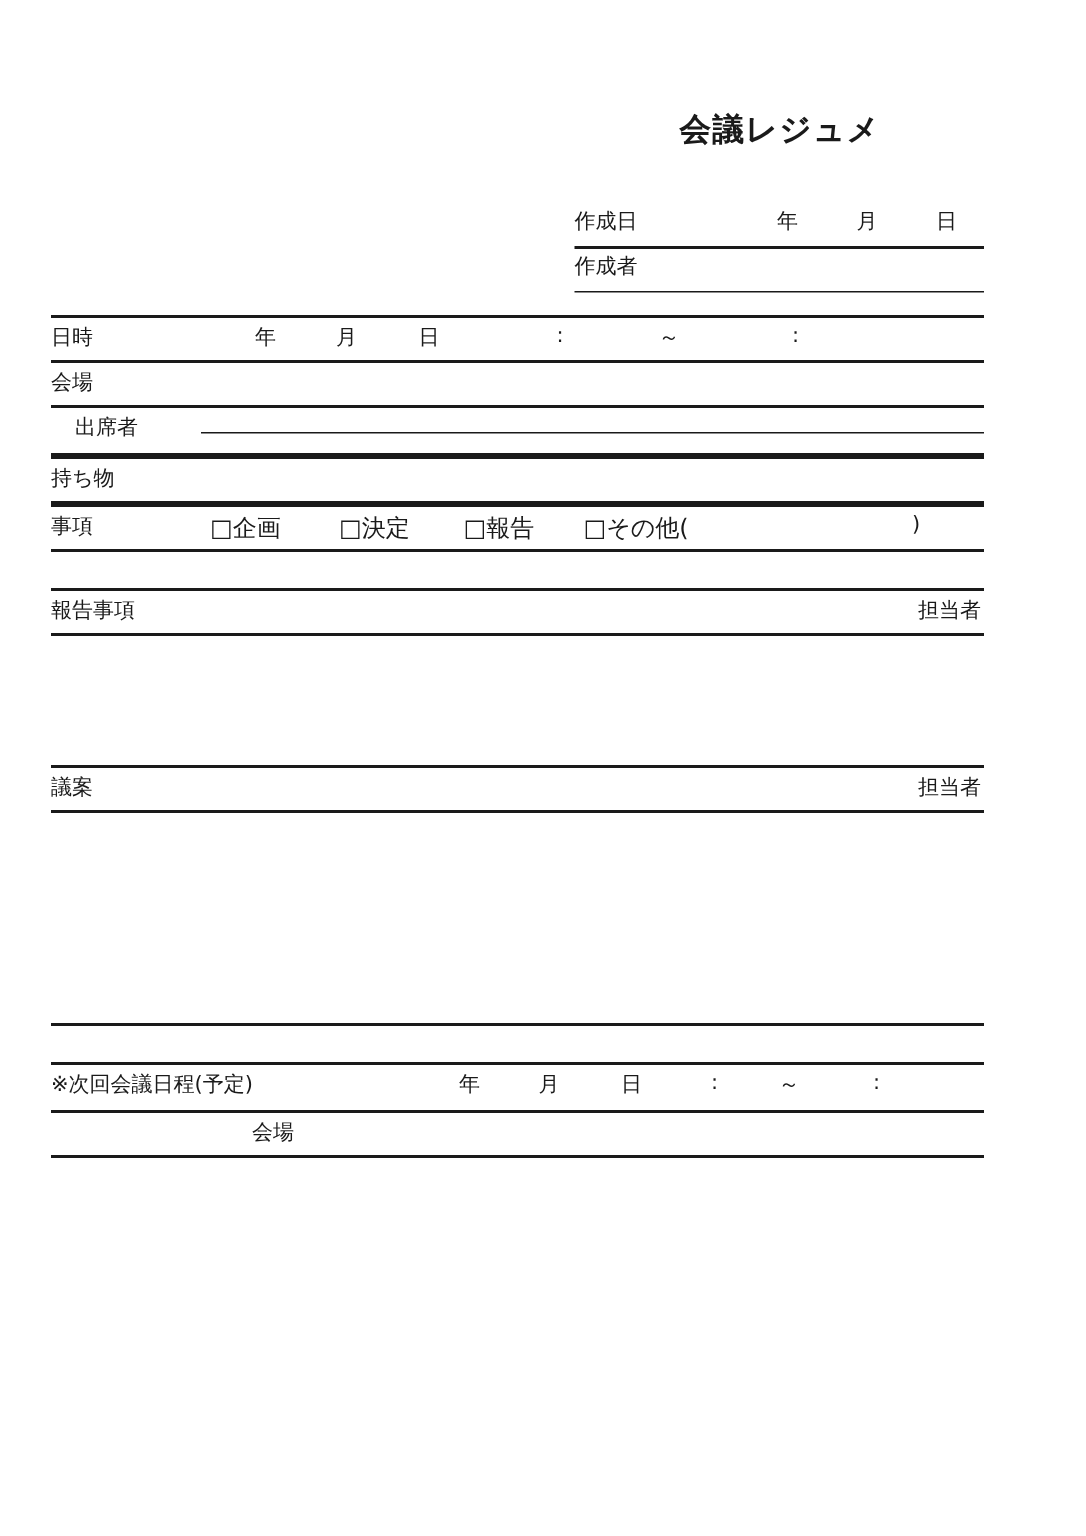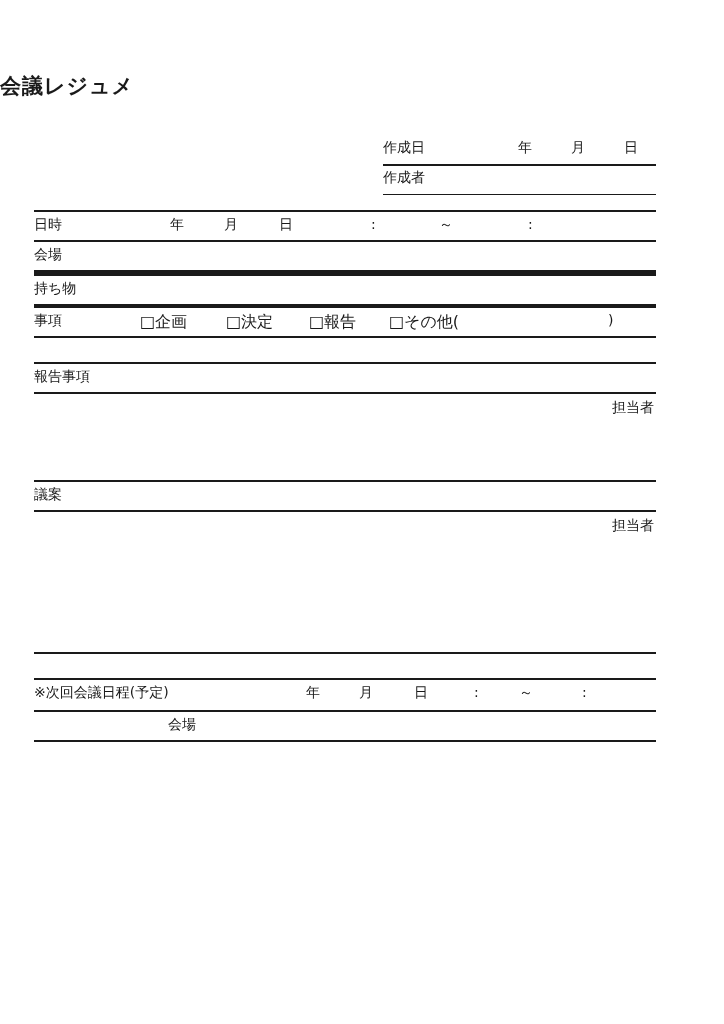--- a/index.html
+++ b/index.html
@@ -22,21 +22,21 @@
     width: 724px;
     height: 1024px;
   }
 
   
   .title {
     position: absolute;
     left: 0;
     top: 72px;
     width: 587px;
-    text-align: left;
+    text-align: right;
     font-size: 21px;
     font-weight: bold;
     letter-spacing: 1px;
   }
 
   
   .header-block {
     position: absolute;
     left: 383px;
     top: 136px;
@@ -142,21 +142,20 @@
     top: 4px;
     font-size: 14px;
   }
 
   
   .charge {
     position: absolute;
     right: 2px;
     top: 4px;
     font-size: 14px;
-    margin-top: 31px;
   }
 
   .spacer-lg { height: 86px; }
   .spacer-xl { height: 140px; }
   .spacer-sm { height: 24px; }
 
   
   .remarks {
     position: absolute;
     left: 30px;
@@ -207,20 +206,24 @@
     </div>
 
     <div class="rule"></div>
 
     <div class="row">
       <span class="lbl">会場</span>
     </div>
 
     <div class="rule"></div>
 
+    <div class="attend-row">
+      <span class="lbl lbl-ind">出席者</span>
+      <span class="attend-line"></span>
+    </div>
 
     <div class="rule"></div>
 
 
     <div class="rule"></div>
 
     <div class="row">
       <span class="lbl">持ち物</span>
     </div>
 

